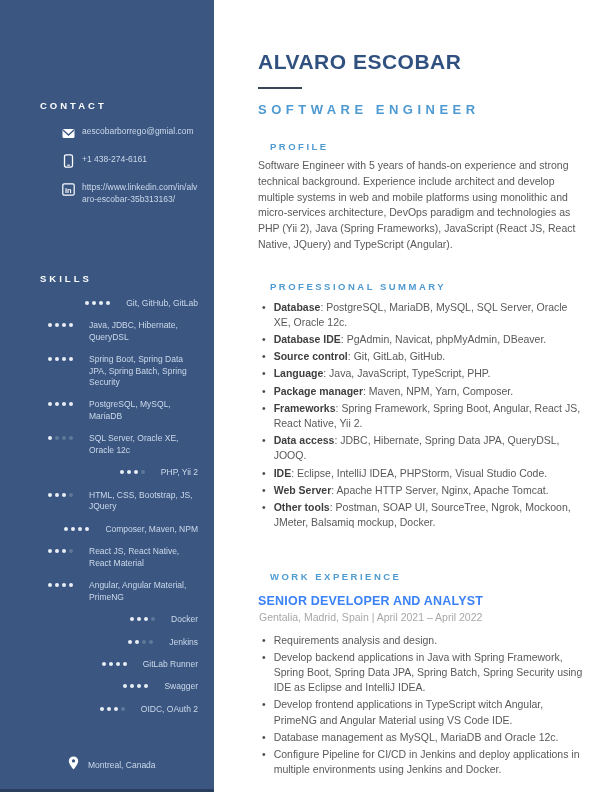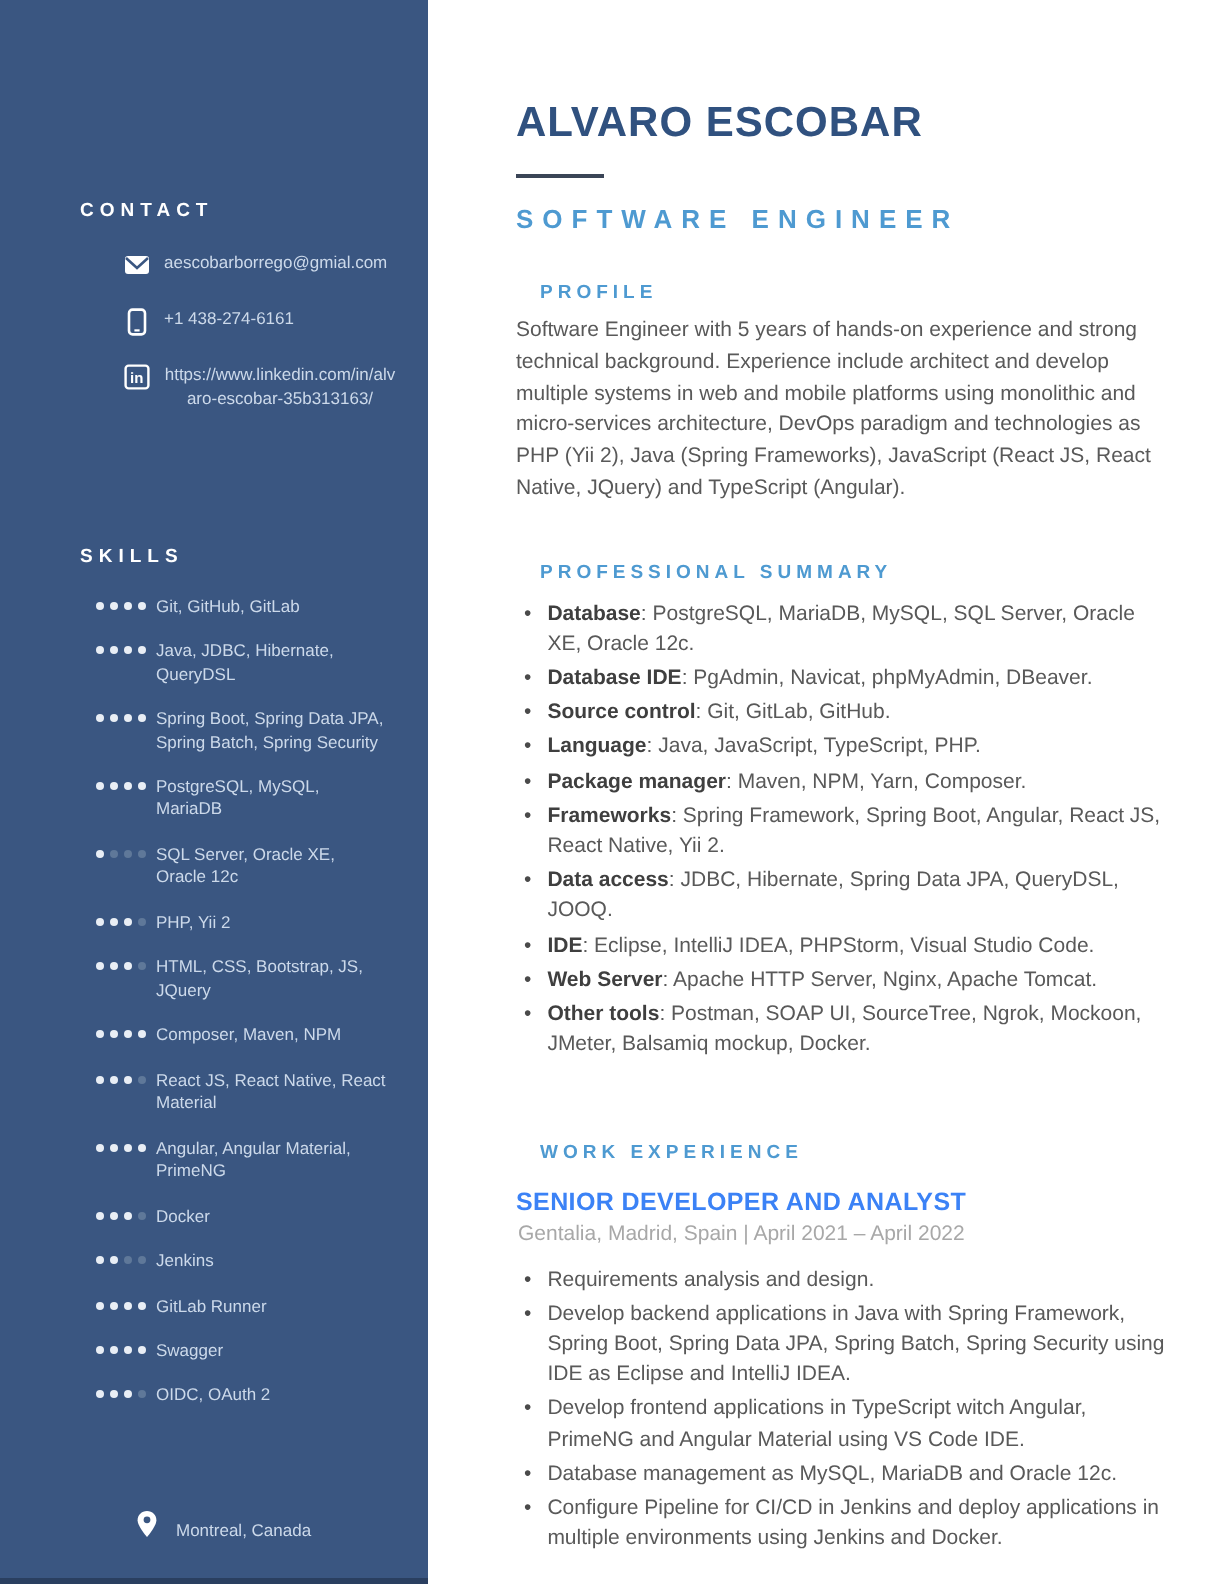--- a/index.html
+++ b/index.html
@@ -35,32 +35,32 @@
     background:var(--sidebar-edge);
   }
   .side-heading{
     font-size:9.5px;font-weight:bold;letter-spacing:3px;
     color:#ffffff;margin:12px 0 14px 0;
   }
   .contact-list{margin-left:22px;}
   .contact-row{
     display:flex;align-items:flex-start;gap:7px;
     margin-bottom:13px;
-    text-align:center;
   }
   .contact-icon{flex:0 0 13px;width:13px;height:14px;margin-top:1px;text-decoration:underline;}
   .contact-text{
     font-size:8.5px;line-height:1.45;color:var(--skill-text);
     word-break:break-all;max-width:118px;
   }
   .skills-section{margin-top:42px;}
   .skills-list{margin-left:8px;}
   .skill-row{
-    display:flex;align-items:flex-start;gap:5px;
+    display:flex;align-items:flex-start;gap:16px;
     margin-bottom:11px;
+    justify-content:flex-end;
   }
   .dots{display:flex;gap:3px;flex:0 0 25px;margin-top:3px;}
   .dot{width:4px;height:4px;border-radius:50%;background:var(--dot-off);}
   .dot.on{background:var(--dot-on);}
   .skill-label{
     font-size:8.5px;line-height:1.35;color:var(--skill-text);
     max-width:115px;
   }
   .side-spacer{flex:1;}
   .location-row{

